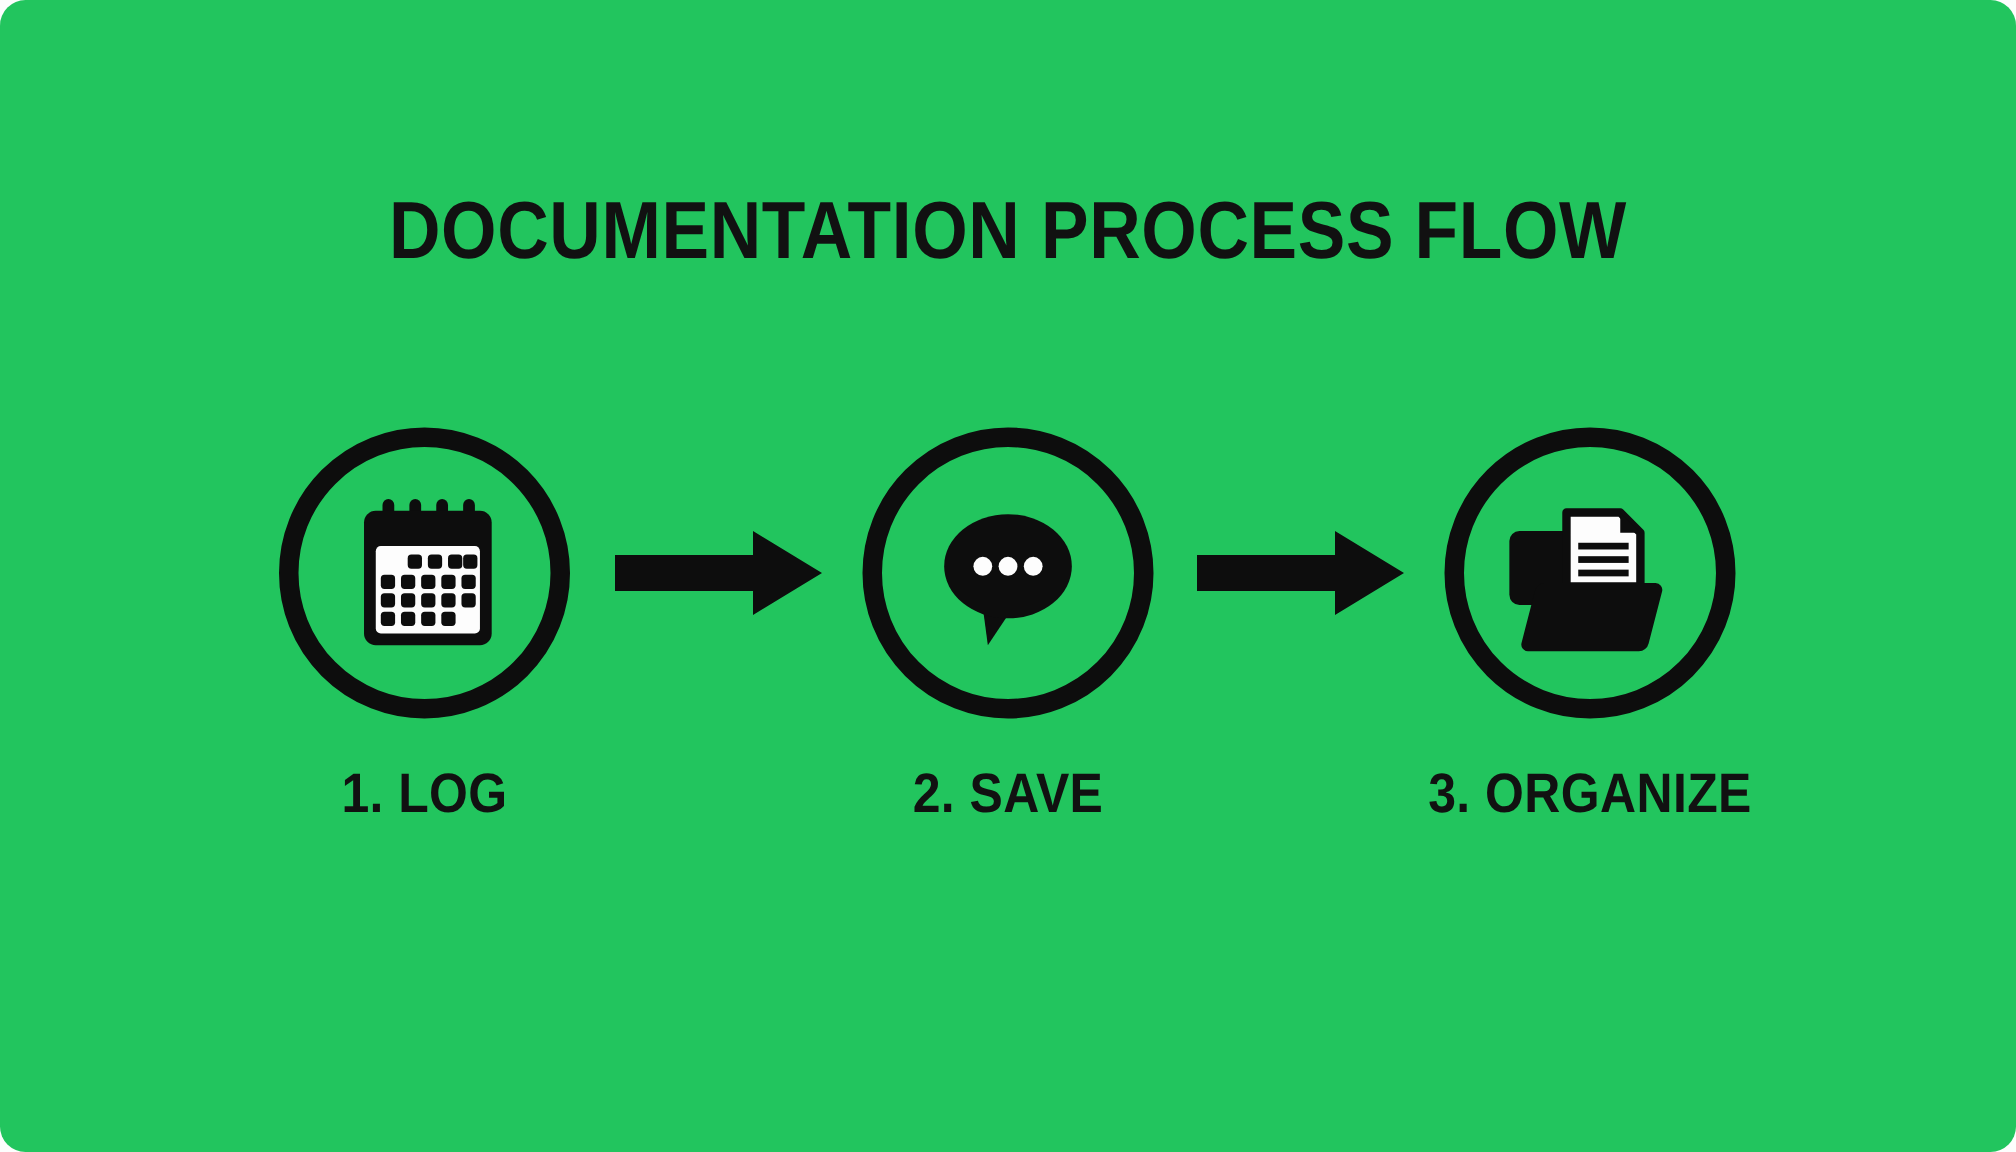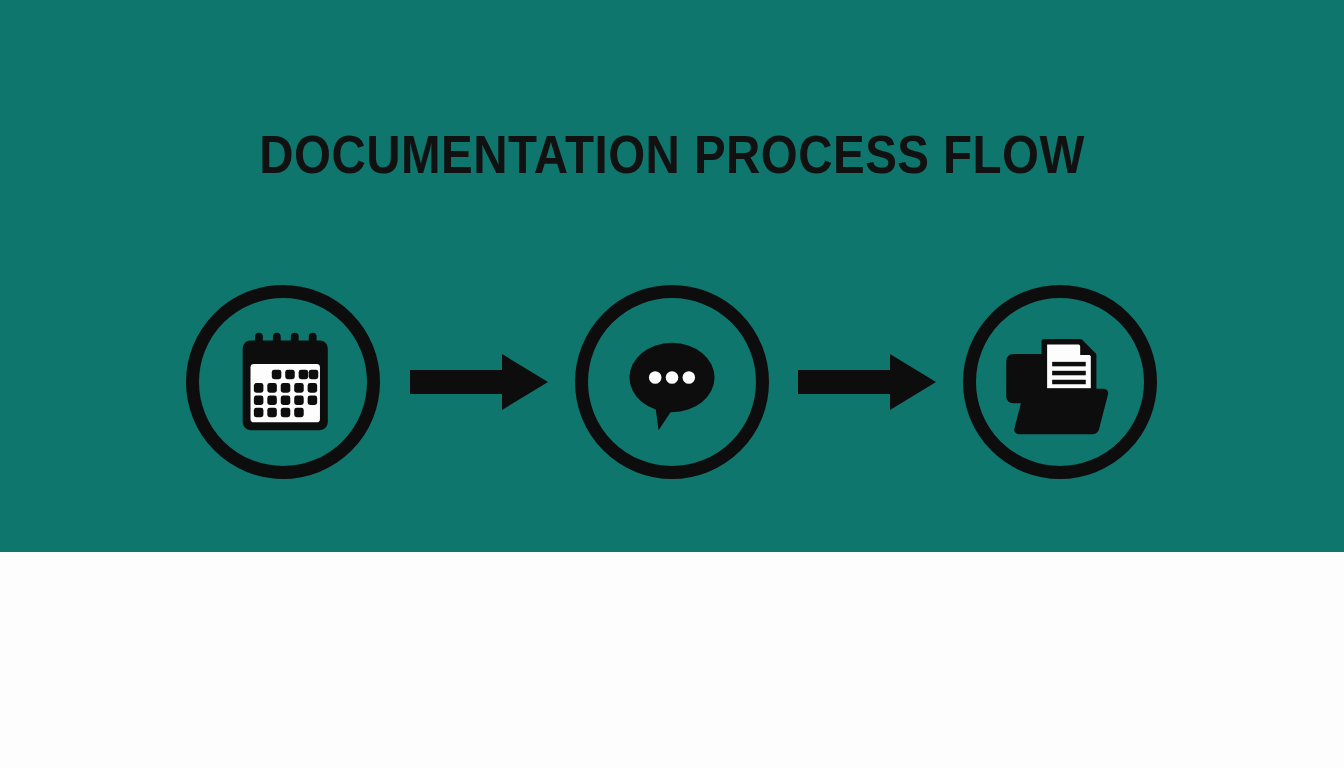--- a/index.html
+++ b/index.html
@@ -12,22 +12,23 @@
   }
   body {
     background: #fdfdfd;
     font-family: "Liberation Sans", sans-serif;
     -webkit-font-smoothing: antialiased;
   }
 
   .canvas {
     position: relative;
     width: 1344px;
-    height: 552px;
-    background: #0f766e;
+    height: 768px;
+    background: #22c55e;
+    border-radius: 17px;
   }
 
   
   .title {
     position: absolute;
     left: 0;
     top: 126px;
     width: 1344px;
     text-align: center;
     font-family: "Liberation Sans", sans-serif;
@@ -205,14 +206,19 @@
           <rect x="43" y="40" width="30" height="4" fill="#0d0d0d"></rect>
           <rect x="43" y="48" width="30" height="4" fill="#0d0d0d"></rect>
 
           <path d="M21 56 h68 a4 4 0 0 1 3.9 5 l-8 31 a6 6 0 0 1 -5.8 4.6 h-66 a4 4 0 0 1 -3.9 -4.8 l8 -31 a6 6 0 0 1 5.8 -4.8 z" fill="#0d0d0d"></path>
         </svg>
       </div>
     </div>
 
   </div>
 
+  <div class="labels">
+    <div class="label label-1">1. LOG</div>
+    <div class="label label-2">2. SAVE</div>
+    <div class="label label-3">3. ORGANIZE</div>
+  </div>
 
 </div>
 
 </body></html>

